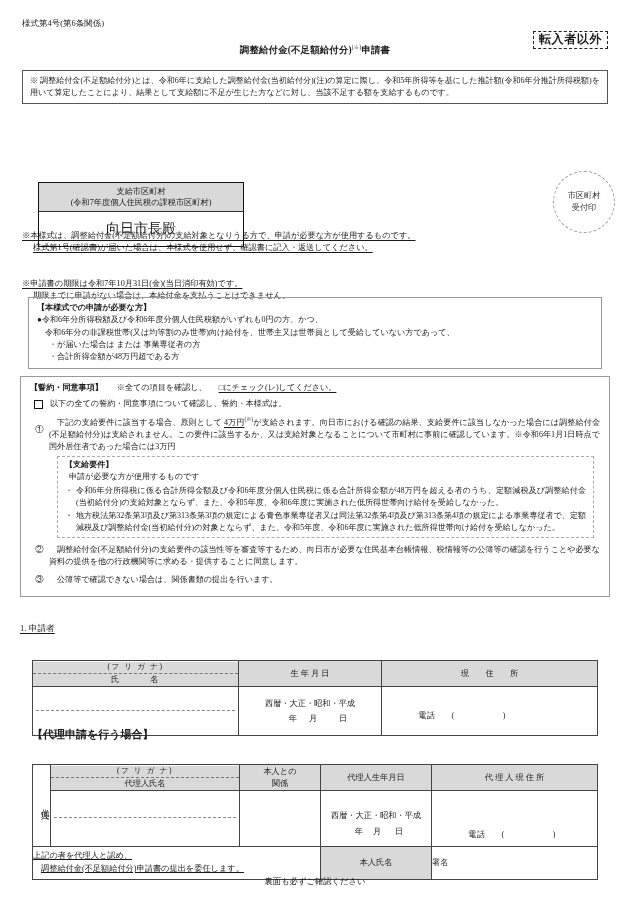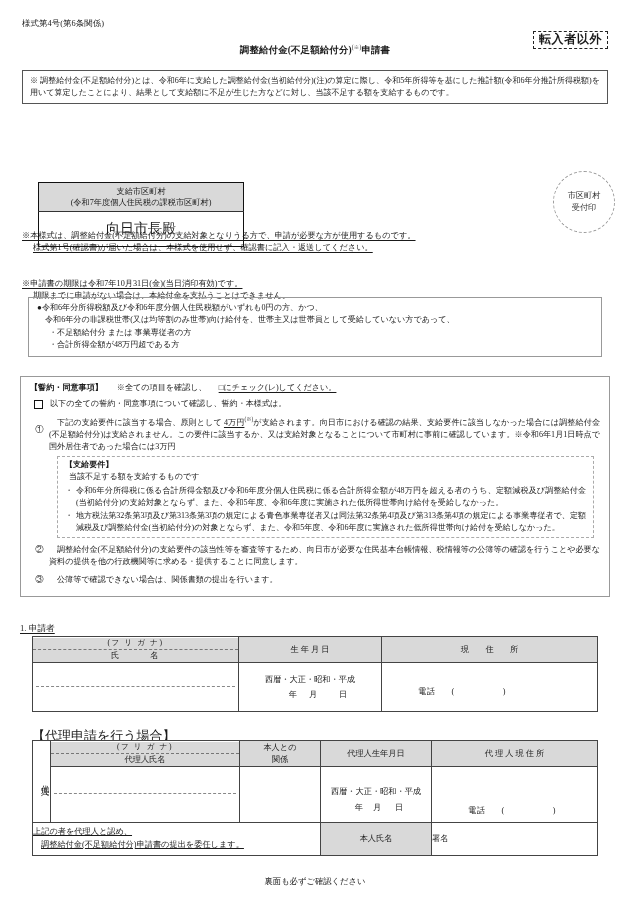--- a/index.html
+++ b/index.html
@@ -250,40 +250,40 @@
     left: 20px;
     font-size: 8.7px;
     text-decoration: underline;
     text-underline-offset: 2px;
   }
   #sec-applicant { top: 622px; }
 
   .sub-head {
     position: absolute;
     left: 32px;
-    font-size: 13px;
-    font-weight: normal;
+    font-size: 11px;
+    font-weight: bold;
   }
   #sub-proxy { top: 727px; }
 
   
   table.grid {
     position: absolute;
     border-collapse: collapse;
     background: #fff;
     box-sizing: border-box;
   }
   table.grid td, table.grid th {
     border: 0.8px solid #444;
     font-weight: normal;
     font-size: 8.2px;
     vertical-align: middle;
     padding: 0;
   }
-  table.grid { border: 1.6px solid #111; }
+  table.grid { border: 1.6px solid #111; margin-top: 24px; }
   .th-gray {
     background: #d9d9d9;
     text-align: center;
     height: 11px;
   }
   .sp2 { letter-spacing: 1.6px; }
   .furi {
     font-size: 7.6px;
     letter-spacing: 1.6px;
     border-bottom: 0.8px dashed #777 !important;
@@ -401,23 +401,24 @@
     <span class="u">※本様式は、調整給付金(不足額給付分)の支給対象となりうる方で、申請が必要な方が使用するものです。</span>
     <span class="indent u">様式第1号(確認書)が届いた場合は、本様式を使用せず、確認書に記入・返送してください。</span>
   </div>
 
   <div class="ul-note" id="note-b">
     <span class="u">※申請書の期限は令和7年10月31日(金)(当日消印有効)です。</span>
     <span class="indent">期限までに申請がない場合は、本給付金を支払うことはできません。</span>
   </div>
 
   <div class="who-box">
+    <div class="t">【本様式での申請が必要な方】</div>
     <div>●令和6年分所得税額及び令和6年度分個人住民税額がいずれも0円の方、かつ、</div>
     <span class="l2">令和6年分の非課税世帯(又は均等割のみ世帯)向け給付を、世帯主又は世帯員として受給していない方であって、</span>
-    <span class="l3">・不足額給付分 または 事業専従者の方</span>
+    <span class="l3">・が届いた場合は または 事業専従者の方</span>
     <span class="l3">・合計所得金額が48万円超である方</span>
   </div>
 
   <div class="pledge-box">
 
     <div class="pledge-title">
       <span>【誓約・同意事項】</span><span class="sub">※全ての項目を確認し、</span><span class="sub u" style="padding-left:12px">□にチェック(レ)してください。</span>
     </div>
 
     <div class="pledge-check-row">
@@ -425,21 +426,21 @@
       <span>以下の全ての誓約・同意事項について確認し、誓約・本様式は。</span>
     </div>
 
     <div class="item-row">
       <div class="item-num">①</div>
       <div class="item-body">
         <span>下記の支給要件に該当する場合、原則として </span><span class="u">4万円</span><sup>(※)</sup><span>が支給されます。向日市における確認の結果、支給要件に該当しなかった場合には調整給付金(不足額給付分)は支給されません。この要件に該当するか、又は支給対象となることについて市町村に事前に確認しています。※令和6年1月1日時点で国外居住者であった場合には3万円</span>
 
         <div class="req-box">
           <div class="t">【支給要件】</div>
-          <span class="lead">当該不足する額を支給するものです</span>
+          <span class="lead">申請が必要な方が使用するものです</span>
           <div class="req-bullet">
             <span class="dot">・</span>
             <span class="txt">令和6年分所得税に係る合計所得金額及び令和6年度分個人住民税に係る合計所得金額が48万円を超える者のうち、定額減税及び調整給付金(当初給付分)の支給対象とならず、また、令和5年度、令和6年度に実施された低所得世帯向け給付を受給しなかった。</span>
           </div>
           <div class="req-bullet">
             <span class="dot">・</span>
             <span class="txt">地方税法第32条第3項及び第313条第3項の規定による青色事業専従者又は同法第32条第4項及び第313条第4項の規定による事業専従者で、定額減税及び調整給付金(当初給付分)の対象とならず、また、令和5年度、令和6年度に実施された低所得世帯向け給付を受給しなかった。</span>
           </div>
         </div>
       </div>

